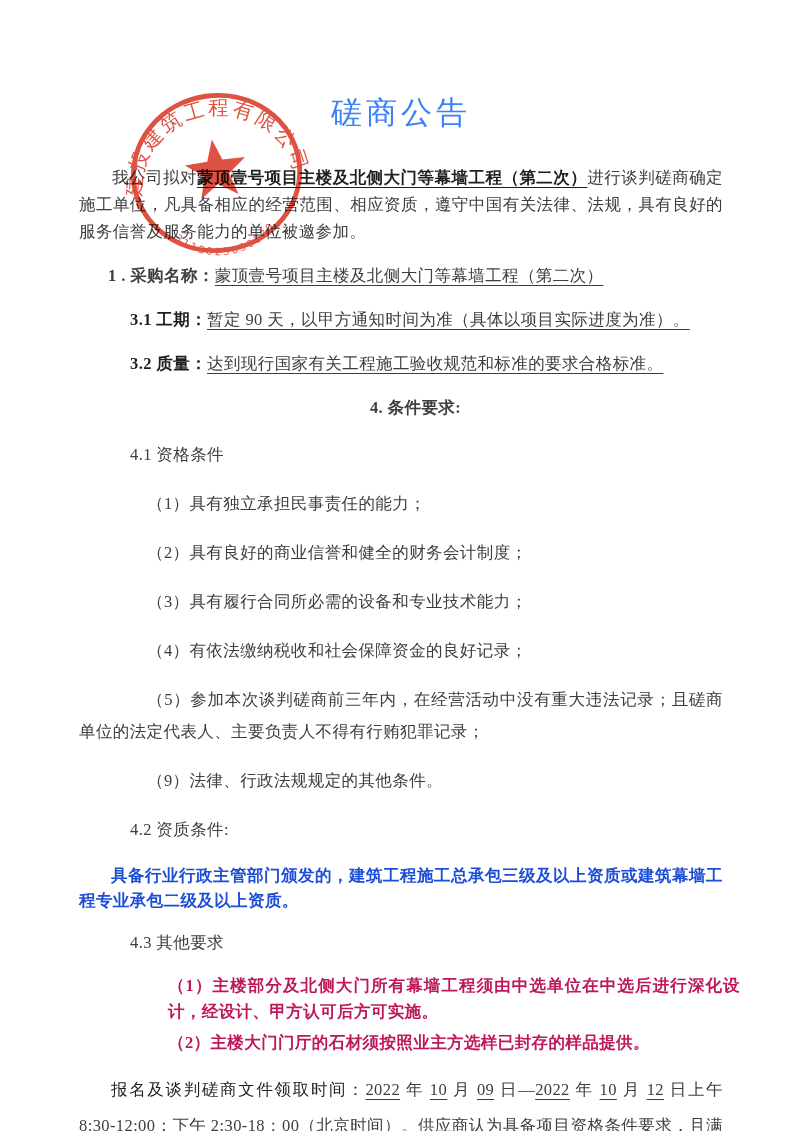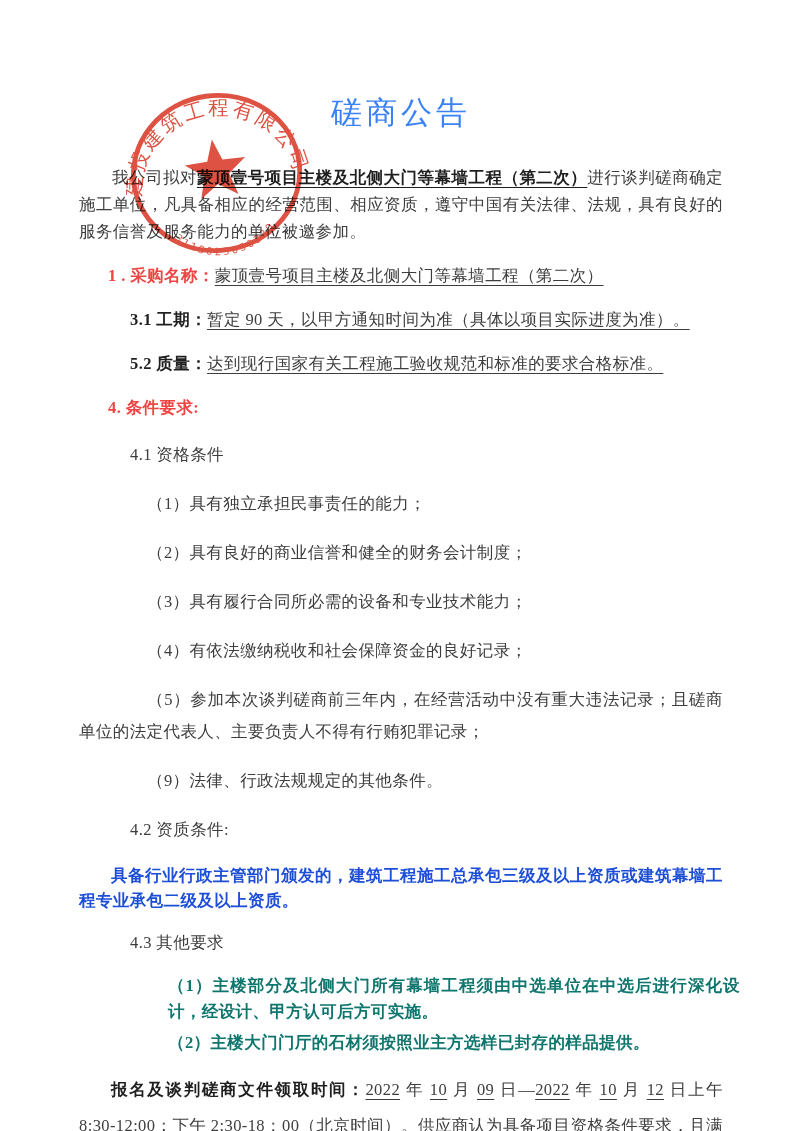--- a/index.html
+++ b/index.html
@@ -27,53 +27,53 @@
     font-weight:normal;
   }
   p{margin:17px;}
   .intro{
     margin-top:30px;
     line-height:27px;
     text-align:justify;
     text-indent:33px;
   }
   .item{margin-left:46px;line-height:27px;}
-  .item .lbl{font-weight:bold;color:#ef4444;}
+  .item .lbl{font-weight:bold;color:#404040;}
   #row3{margin-top:8px;}
   .sub{margin-left:68px;line-height:27px;}
   .sub31{margin-top:12px;}
   .sub32{margin-top:7px;}
-  #row4{margin-top:10px;}
+  #row4{margin-top:10px;text-align:center;}
   .sub41{margin-top:18px;line-height:32px;}
   .clauses41 p{
     line-height:32px;
     text-indent:68px;
     text-align:justify;
   }
   .sub42{line-height:32px;}
   .para42{
     font-weight:bold;color:#1d4ed8;
     line-height:25px;
     text-indent:32px;
     text-align:justify;
   }
   .sub43{margin-top:10px;line-height:26px;}
   .clauses43 p{
     margin:2px 0 5px 106px;
     line-height:26px;
-    font-weight:bold;color:#0f766e;
+    font-weight:bold;color:#be185d;
     text-align:justify;
   }
   .reg{
     margin-top:16px;
     line-height:36px;
     text-indent:32px;
     text-align:justify;
   }
-  .reg .lbl{font-weight:bold;color:#1f1f1f;}
+  .reg .lbl{font-weight:normal;color:#1f1f1f;}
   #row5{margin-top:4px;text-align:right;}
   .pagenum{
     margin-top:8px;
     text-align:center;
     color:#555;
     font-size:16px;
     letter-spacing:2px;
   }
   .seal{
     position:absolute;
@@ -108,21 +108,21 @@
   <h1 class="title">磋商公告</h1>
 
   <p class="intro"><span>我公司拟对</span><b class="u">蒙顶壹号项目主楼及北侧大门等幕墙工程（第二次）</b><span>进行谈判磋商确定施工单位，凡具备相应的经营范围、相应资质，遵守中国有关法律、法规，具有良好的服务信誉及服务能力的单位被邀参加。</span></p>
 
   <p class="item" id="row1"><span class="lbl">1 . 采购名称：</span><span class="u">蒙顶壹号项目主楼及北侧大门等幕墙工程（第二次）</span></p>
 
 
 
   <p class="sub sub31"><b>3.1 工期：</b><span class="u">暂定 90 天，以甲方通知时间为准（具体以项目实际进度为准）。</span></p>
 
-  <p class="sub sub32"><b>5.2 质量：</b><span class="u">达到现行国家有关工程施工验收规范和标准的要求合格标准。</span></p>
+  <p class="sub sub32"><b>3.2 质量：</b><span class="u">达到现行国家有关工程施工验收规范和标准的要求合格标准。</span></p>
 
   <p class="item" id="row4"><span class="lbl">4. 条件要求:</span></p>
 
   <p class="sub sub41">4.1 资格条件</p>
 
   <div class="clauses41">
     <p>（1）具有独立承担民事责任的能力；</p>
     <p>（2）具有良好的商业信誉和健全的财务会计制度；</p>
     <p>（3）具有履行合同所必需的设备和专业技术能力；</p>
     <p>（4）有依法缴纳税收和社会保障资金的良好记录；</p>

